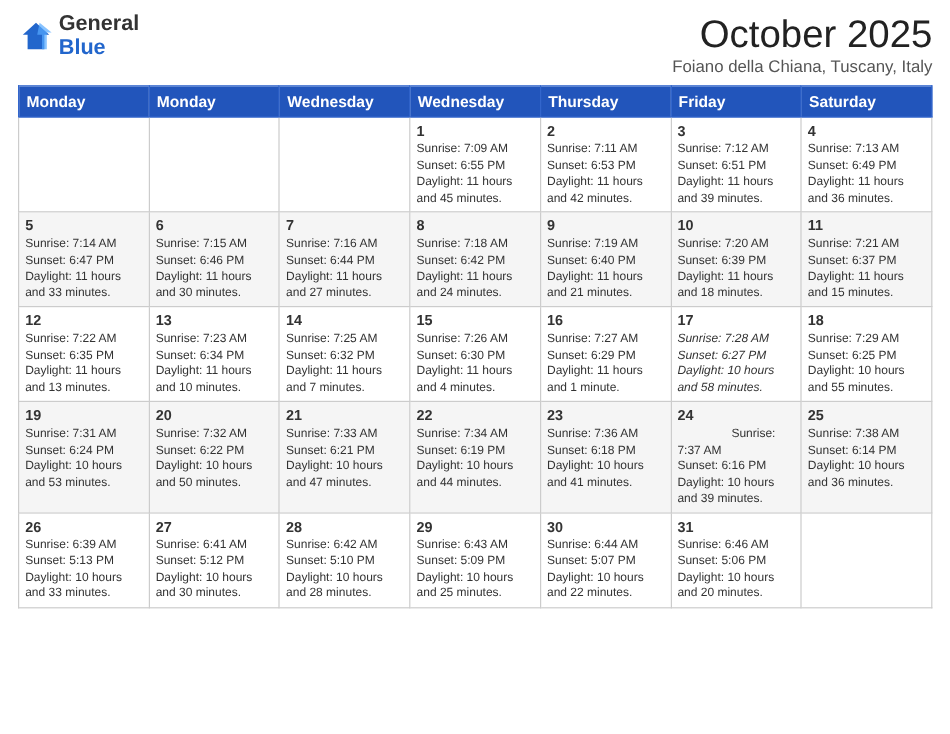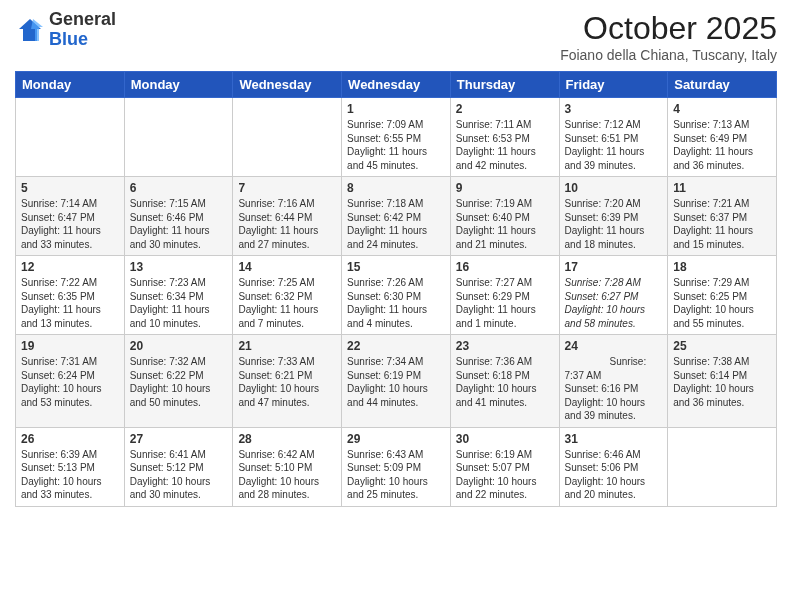--- a/index.html
+++ b/index.html
@@ -226,21 +226,21 @@
 Daylight: 10 hours and 33 minutes.</span></td>
           <td><span class="day-num">27</span><span class="day-info" style="white-space: pre-line;">Sunrise: 6:41 AM
 Sunset: 5:12 PM
 Daylight: 10 hours and 30 minutes.</span></td>
           <td><span class="day-num">28</span><span class="day-info" style="white-space: pre-line;">Sunrise: 6:42 AM
 Sunset: 5:10 PM
 Daylight: 10 hours and 28 minutes.</span></td>
           <td><span class="day-num">29</span><span class="day-info" style="white-space: pre-line;">Sunrise: 6:43 AM
 Sunset: 5:09 PM
 Daylight: 10 hours and 25 minutes.</span></td>
-          <td><span class="day-num">30</span><span class="day-info" style="white-space: pre-line;">Sunrise: 6:19 AM
+          <td><span class="day-num">30</span><span class="day-info" style="white-space: pre-line;">Sunrise: 6:44 AM
 Sunset: 5:07 PM
 Daylight: 10 hours and 22 minutes.</span></td>
           <td><span class="day-num">31</span><span class="day-info" style="white-space: pre-line;">Sunrise: 6:46 AM
 Sunset: 5:06 PM
 Daylight: 10 hours and 20 minutes.</span></td>
           <td class="empty-cell"></td>
         </tr>
       </tbody>
   </table>
 </div>

